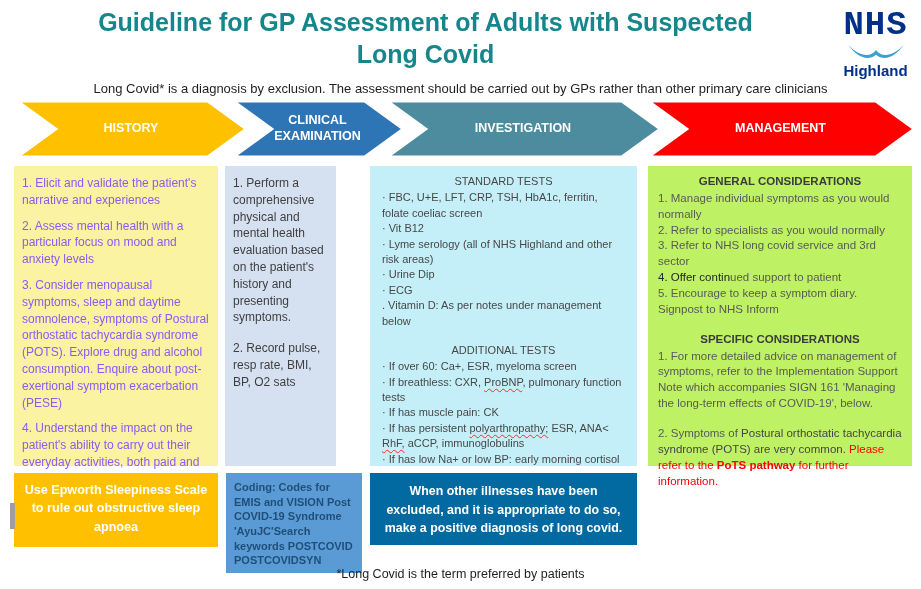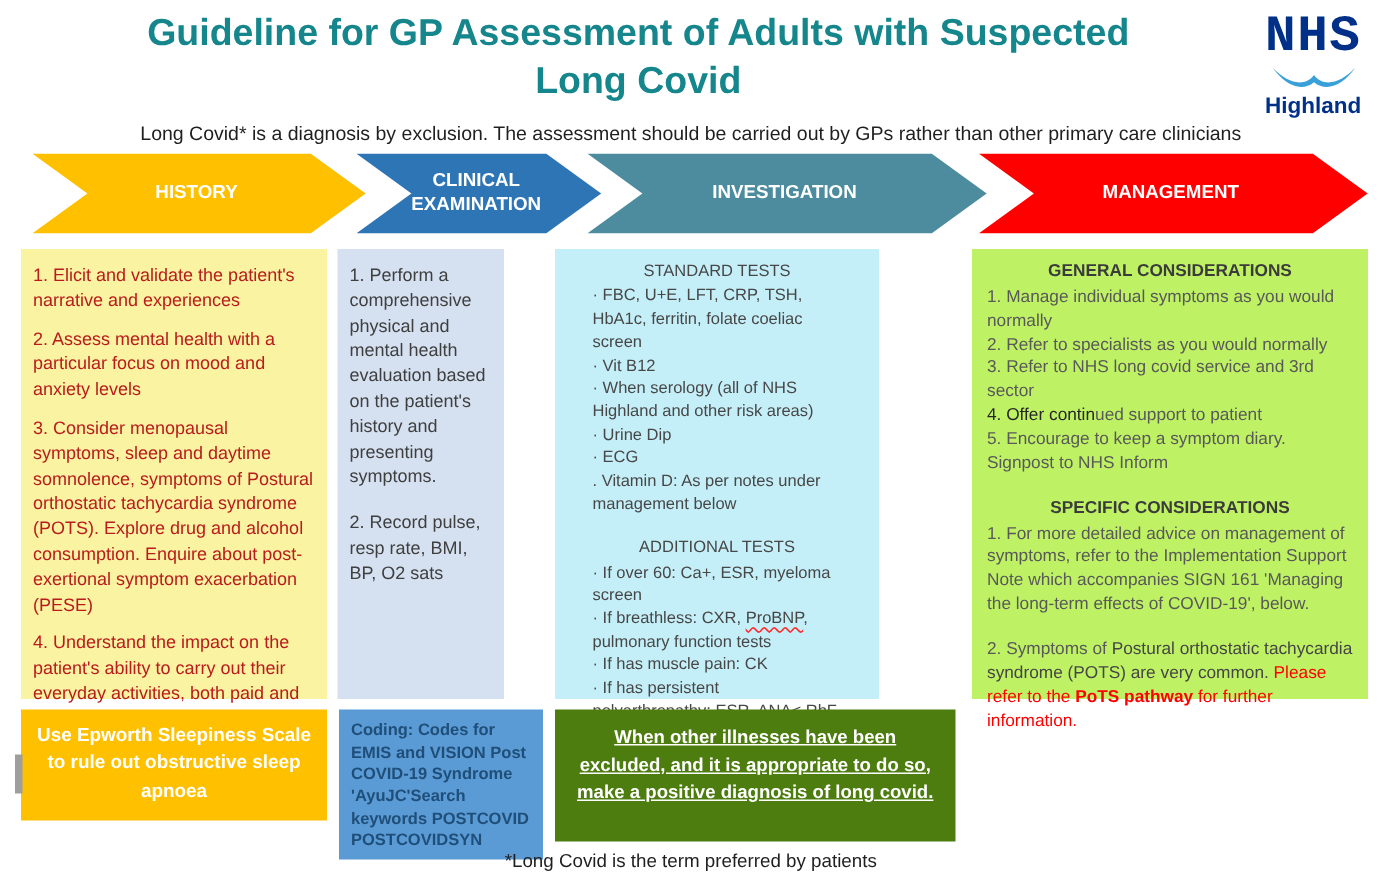--- a/index.html
+++ b/index.html
@@ -22,26 +22,26 @@
   .lbl{position:absolute;top:0;height:58px;display:flex;align-items:center;justify-content:center;
        text-align:center;color:#ffffff;font-weight:700;font-size:12.5px;line-height:1.25;}
   .lbl1{left:40px;width:154px;}
   .lbl2{left:256px;width:95px;}
   .lbl3{left:410px;width:198px;}
   .lbl4{left:671px;width:191px;}
 
   
   .colbody{position:absolute;top:166px;height:300px;box-sizing:border-box;}
   .history-body{left:14px;width:204px;background:#FAF3A2;padding:9px 8px;
-                font-size:12px;color:#b91c1c;line-height:1.4;}
+                font-size:12px;color:#8b5cf6;line-height:1.4;}
   .history-body .item{margin-bottom:9px;}
   .clinical-body{left:225px;width:111px;background:#D5E1F1;padding:9px 8px;
                  font-size:12px;color:#3F3F3F;line-height:1.4;}
   .clinical-body .item{margin-bottom:14px;}
-  .invest-body{left:370px;width:216px;background:#C5EFF8;padding:8px 25px;
+  .invest-body{left:370px;width:267px;background:#C5EFF8;padding:8px 12px;
                font-size:11px;color:#474747;line-height:1.4;}
   .invest-body .sec-head{text-align:center;margin-bottom:1px;}
   .invest-body .sec-head.additional{margin-top:14px;}
   .mgmt-body{left:648px;width:264px;background:#bef264;padding:8px 10px;
              font-size:11.5px;color:#595959;line-height:1.38;}
   .mgmt-body .sec-head{text-align:center;font-weight:700;color:#3B3B3B;margin-bottom:1px;}
   .mgmt-body .sec-head.specific{margin-top:14px;}
   .mgmt-body .gap{height:14px;}
 
   .spell{text-decoration:underline;text-decoration-style:wavy;
@@ -51,22 +51,22 @@
   .redtxt{color:#FF0000;}
   .redbold{color:#FF0000;font-weight:700;}
 
   
   .callout{position:absolute;top:473px;box-sizing:border-box;}
   .history-callout{left:14px;width:204px;height:74px;background:#FFC000;color:#ffffff;
                    font-weight:700;font-size:12.6px;text-align:center;padding:8px 10px 0;line-height:1.45;}
   .gray-tab{position:absolute;left:10px;top:503px;width:5px;height:26px;background:#9E9E9E;}
   .coding-box{left:226px;width:136px;height:100px;background:#5B9BD5;color:#1F4E79;
               font-weight:700;font-size:11px;line-height:1.33;padding:7px 8px;}
-  .invest-callout{left:370px;width:267px;height:88px;background:#4d7c0f;color:#ffffff;
-                  font-weight:700;font-size:12.4px;text-align:center;padding:9px 14px 0;line-height:1.5;text-decoration:underline;}
+  .invest-callout{left:370px;width:267px;height:72px;background:#0369a1;color:#ffffff;
+                  font-weight:700;font-size:12.4px;text-align:center;padding:9px 14px 0;line-height:1.5;}
 
   .footnote{position:absolute;top:567px;left:0;right:0;text-align:center;
             font-size:12.5px;color:#1f1f1f;}
 </style>
 </head>
 <body>
 
 <div class="page">
 
   <div class="title">
@@ -106,21 +106,21 @@
 
   <div class="colbody clinical-body">
     <div class="item">1. Perform a comprehensive physical and mental health evaluation based on the patient's history and presenting symptoms.</div>
     <div class="item">2. Record pulse, resp rate, BMI, BP, O2 sats</div>
   </div>
 
   <div class="colbody invest-body">
     <div class="sec-head">STANDARD TESTS</div>
     <div>· FBC, U+E, LFT, CRP, TSH, HbA1c, ferritin, folate coeliac screen</div>
     <div>· Vit B12</div>
-    <div>· When serology (all of NHS Highland and other risk areas)</div>
+    <div>· Lyme serology (all of NHS Highland and other risk areas)</div>
     <div>· Urine Dip</div>
     <div>· ECG</div>
     <div>. Vitamin D: As per notes under management below</div>
 
     <div class="sec-head additional">ADDITIONAL TESTS</div>
     <div>
       <span>· If over 60: Ca+, ESR, myeloma screen</span>
     </div>
     <div>
       <span>· If breathless: CXR, </span><span class="spell">ProBNP</span><span>, pulmonary function tests</span>

